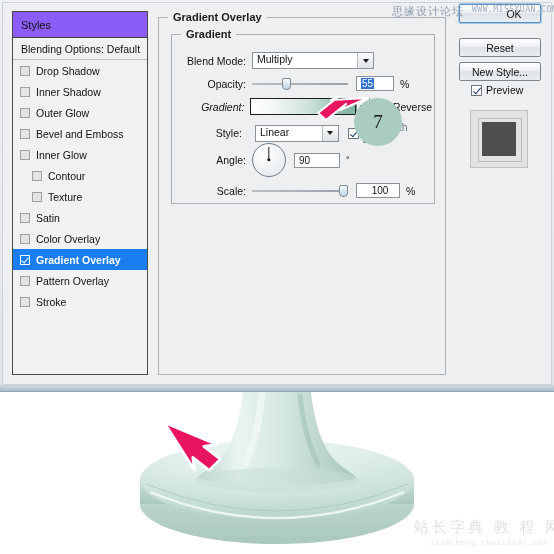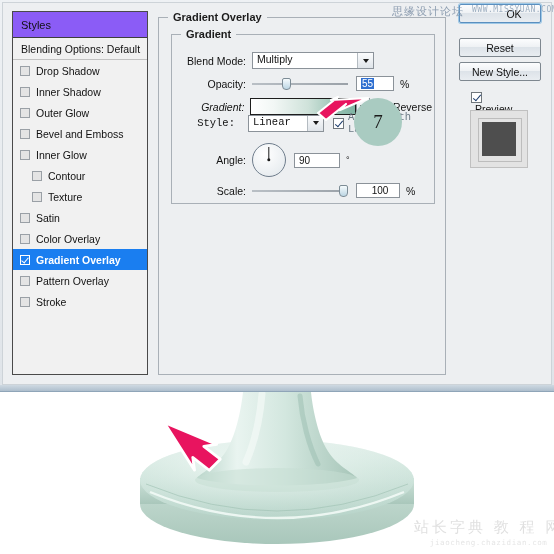--- a/index.html
+++ b/index.html
@@ -267,21 +267,21 @@
           <div class="gradbar" style="margin-left:6px;width:108px;"></div>
           <div class="gradbtn">
               <i class="caret"></i>
             </div>
           <div style="display:flex;align-items:center;margin-left:8px;">
             <span class="ckbox on"></span>
             <span class="ckbl">Reverse</span>
           </div>
         </div>
 
-        <div class="row" style="left:-2px;top:76px;width:262px;font-family:Liberation Mono, monospace;">
+        <div class="row" style="left:-2px;top:86px;width:262px;">
           <span class="lbl" style="width:76px;">Style:</span>
           <div class="ddl" style="margin-left:13px;width:88px;">
             <span>Linear</span>
             <span class="arrowbox">
                 <i class="caret"></i>
               </span>
           </div>
           <div style="display:flex;align-items:center;margin-left:9px;">
             <span class="ckbox on"></span>
             <span class="ckbl" style="color:#6d7a86;">Align with Layer</span>
@@ -311,21 +311,21 @@
           </div>
           <span class="pct" style="margin-left:6px;">%</span>
         </div>
       </div>
     </div>
 
     <div class="btn primary" style="left:459px;top:4px;padding-left:28px;">OK</div>
     <div class="btn" style="left:459px;top:38px;">Reset</div>
     <div class="btn" style="left:459px;top:62px;">New Style...</div>
 
-    <div style="position:absolute;left:471px;top:92px;display:flex;align-items:flex-start;flex-direction:column;">
+    <div style="position:absolute;left:471px;top:84px;display:flex;align-items:flex-end;">
       <span class="ckbox on"></span>
       <span class="ckbl">Preview</span>
     </div>
 
     <div class="prevbox">
       <span class="prevsq"></span>
     </div>
 
     <div class="badge" style="left:354px;top:98px;">
       <span>7</span>

